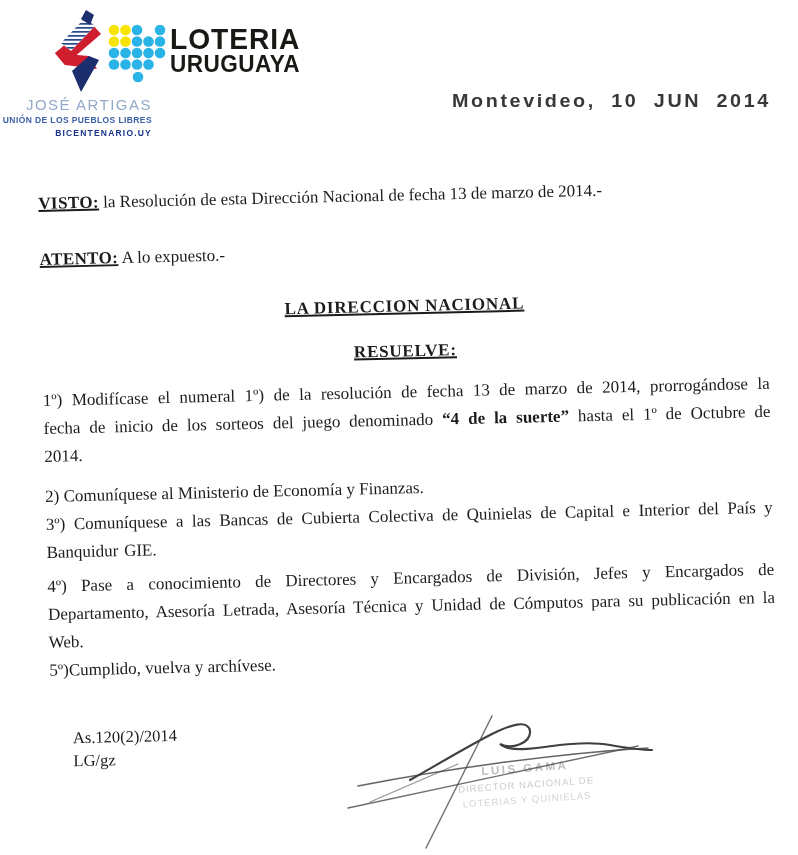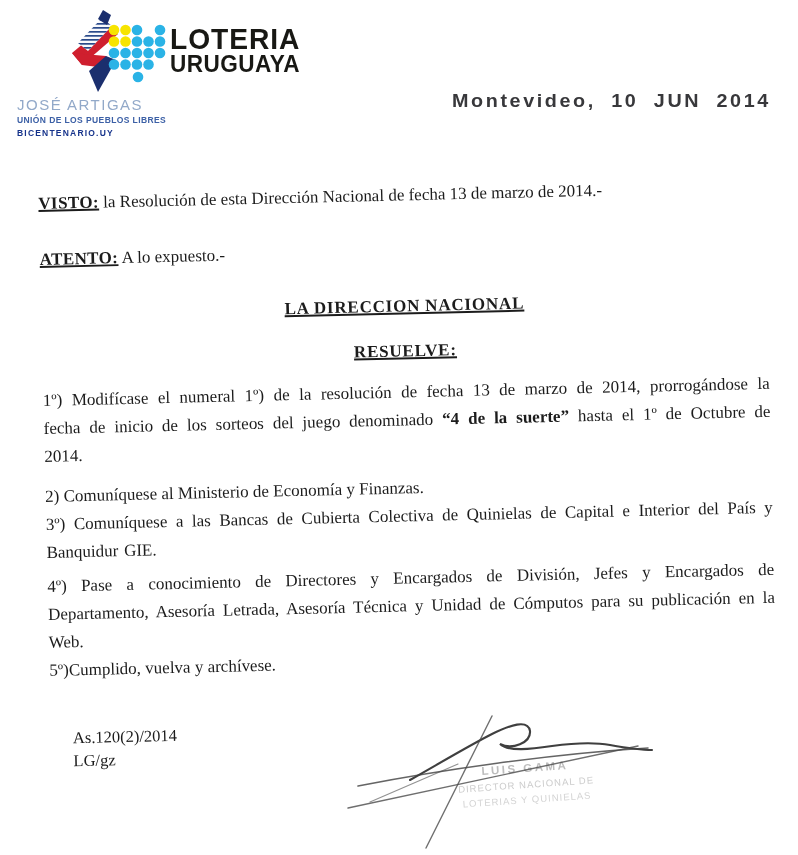--- a/index.html
+++ b/index.html
@@ -1,20 +1,20 @@
 <!DOCTYPE html>
 <html style="--dot-yellow: #f7e400; --dot-cyan: #2ab3e6; --artigas-light: #92a9c9; --artigas-mid: #3c60a6; --artigas-dark: #16338b; --ribbon-red: #cf1f2e; --ribbon-navy: #1b2f6e; --ribbon-stripe: #2a4a8a;"><head>
 <meta charset="utf-8">
 <style>
   html,body{margin:0;padding:0;}
   body{background:#ffffff;font-family:"Liberation Serif", serif;}
   .page{position:relative;width:798px;height:855px;background:#ffffff;overflow:hidden;}
 
   
-  .artigas{position:absolute;left:17px;top:10px;width:152px;text-align:left;}
+  .artigas{position:absolute;left:0;top:10px;width:152px;text-align:right;}
   .artigas-ribbon{display:block;margin:0 auto;}
   .artigas-title{font-family:"Liberation Sans",sans-serif;font-size:15px;letter-spacing:1.5px;color:var(--artigas-light);margin-top:2px;}
   .artigas-sub{font-family:Liberation Sans, sans-serif;font-size:8.5px;font-weight:bold;letter-spacing:.4px;color:var(--artigas-mid);margin-top:2px;}
   .artigas-url{font-family:"Liberation Sans",sans-serif;font-size:8.5px;font-weight:bold;letter-spacing:1.2px;color:var(--artigas-dark);margin-top:3px;}
 
   .loteria{position:absolute;left:108px;top:24px;display:flex;align-items:flex-start;}
   .loteria-dots{display:block;}
   .loteria-words{margin-left:4px;font-family:"Liberation Sans",sans-serif;font-weight:900;color:#181814;transform:scaleX(.94);transform-origin:left top;line-height:1;}
   .loteria-w1{font-size:30px;letter-spacing:1px;}
   .loteria-w2{font-size:24px;letter-spacing:.5px;margin-top:-2px;}

